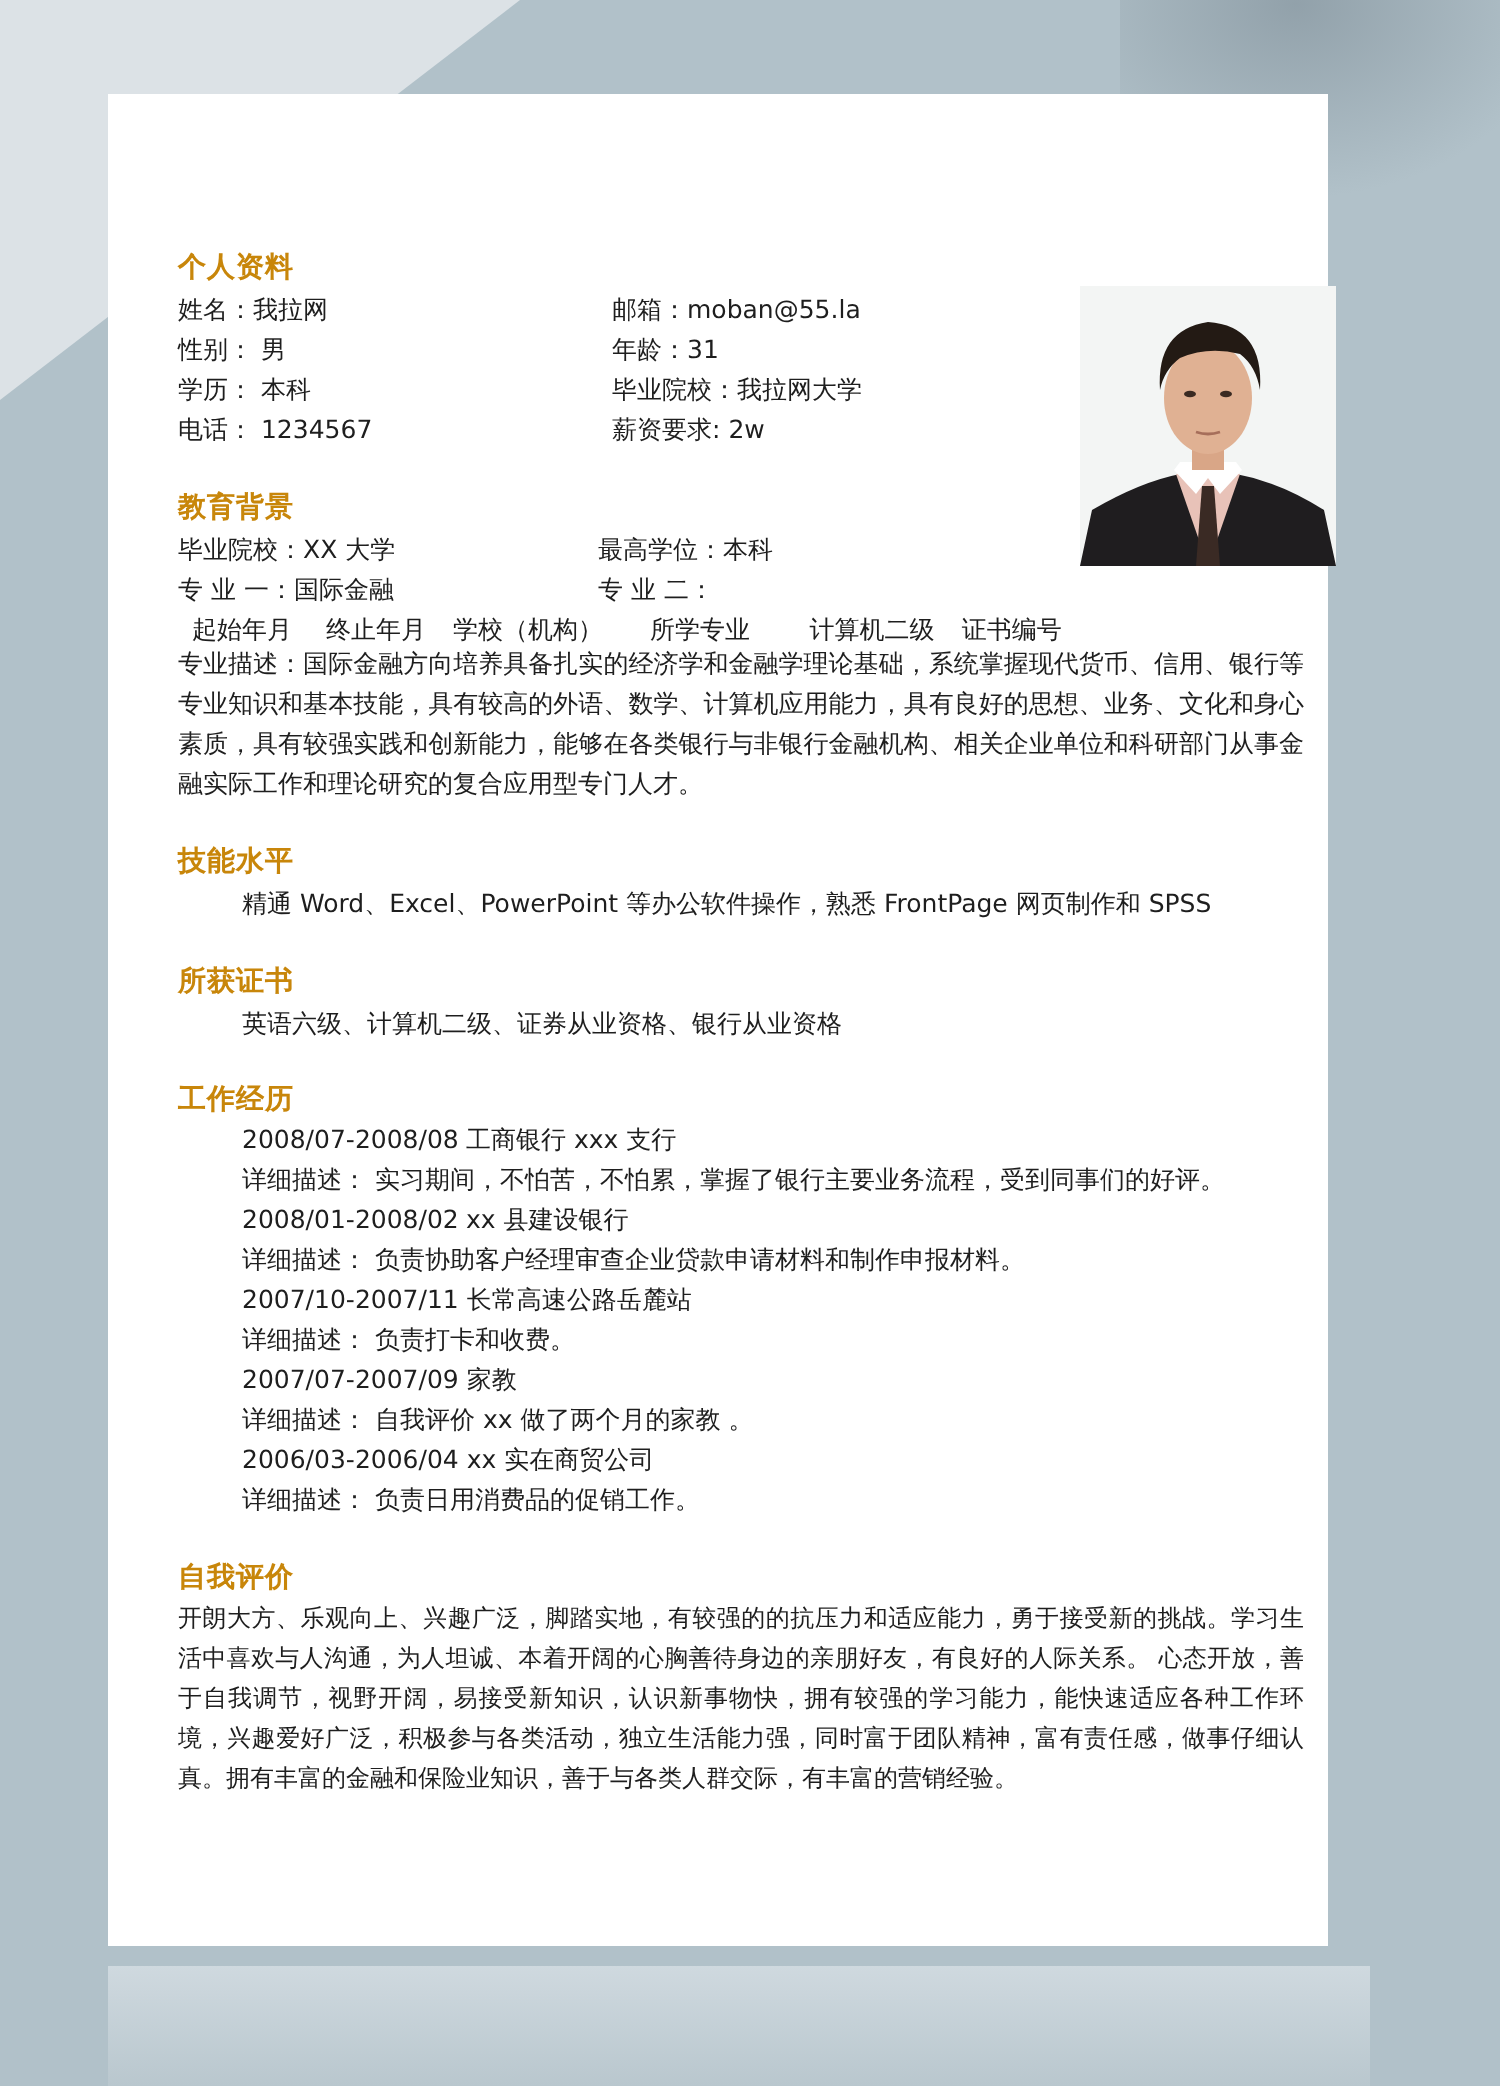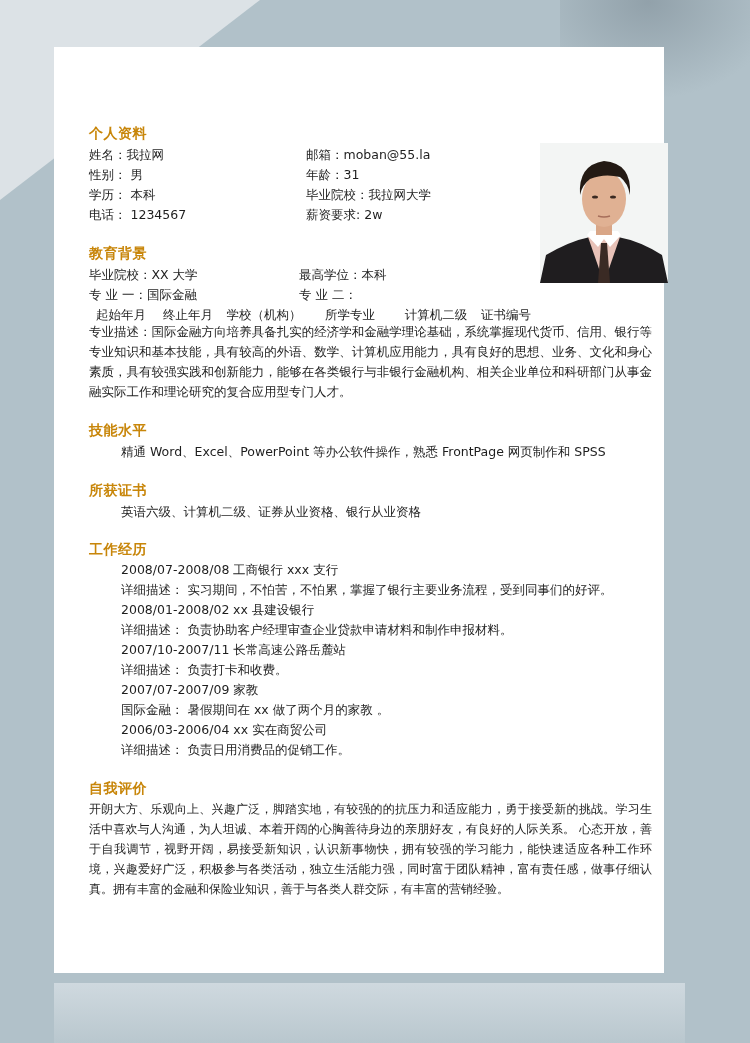--- a/index.html
+++ b/index.html
@@ -102,21 +102,21 @@
     <div class="line" style="top:513px"><span style="display:inline-block;width:112px">2008/07-2008/08</span><span>工商银行 xxx 支行</span></div>
     <div class="line" style="top:533px">详细描述： 实习期间，不怕苦，不怕累，掌握了银行主要业务流程，受到同事们的好评。</div>
 
     <div class="line" style="top:553px"><span style="display:inline-block;width:112px">2008/01-2008/02</span><span>xx 县建设银行</span></div>
     <div class="line" style="top:573px">详细描述： 负责协助客户经理审查企业贷款申请材料和制作申报材料。</div>
 
     <div class="line" style="top:593px"><span>2007/10-2007/11</span> <span>长常高速公路岳麓站</span></div>
     <div class="line" style="top:613px">详细描述： 负责打卡和收费。</div>
 
     <div class="line" style="top:633px"><span>2007/07-2007/09</span> <span>家教</span></div>
-    <div class="line" style="top:653px">国际金融： 暑假期间在 xx 做了两个月的家教 。</div>
+    <div class="line" style="top:653px">详细描述： 自我评价 xx 做了两个月的家教 。</div>
 
     <div class="line" style="top:673px"><span>2006/03-2006/04</span> <span>xx 实在商贸公司</span></div>
     <div class="line" style="top:693px">详细描述： 负责日用消费品的促销工作。</div>
 
     <div class="sec-title" style="top:733px">自我评价</div>
     <div class="para" style="top:752px;font-size:12px">开朗大方、乐观向上、兴趣广泛，脚踏实地，有较强的的抗压力和适应能力，勇于接受新的挑战。学习生活中喜欢与人沟通，为人坦诚、本着开阔的心胸善待身边的亲朋好友，有良好的人际关系。 心态开放，善于自我调节，视野开阔，易接受新知识，认识新事物快，拥有较强的学习能力，能快速适应各种工作环境，兴趣爱好广泛，积极参与各类活动，独立生活能力强，同时富于团队精神，富有责任感，做事仔细认真。拥有丰富的金融和保险业知识，善于与各类人群交际，有丰富的营销经验。</div>
 
   </div>
 </div>
 <div class="paper-footer"></div>

